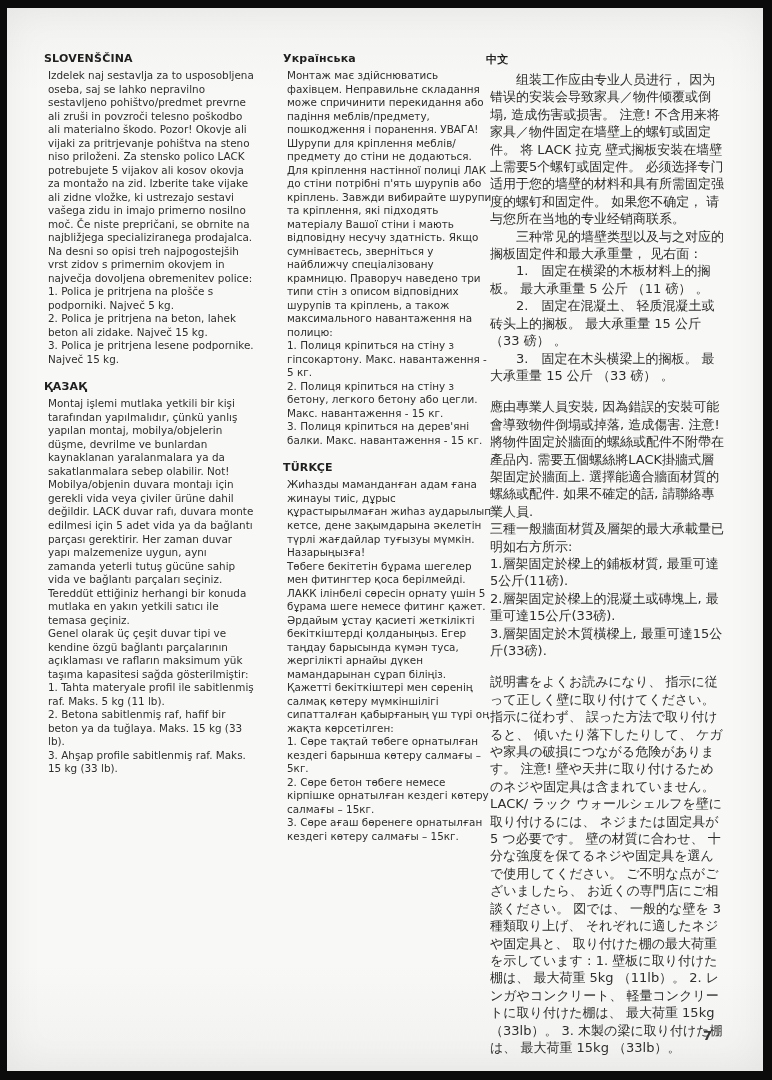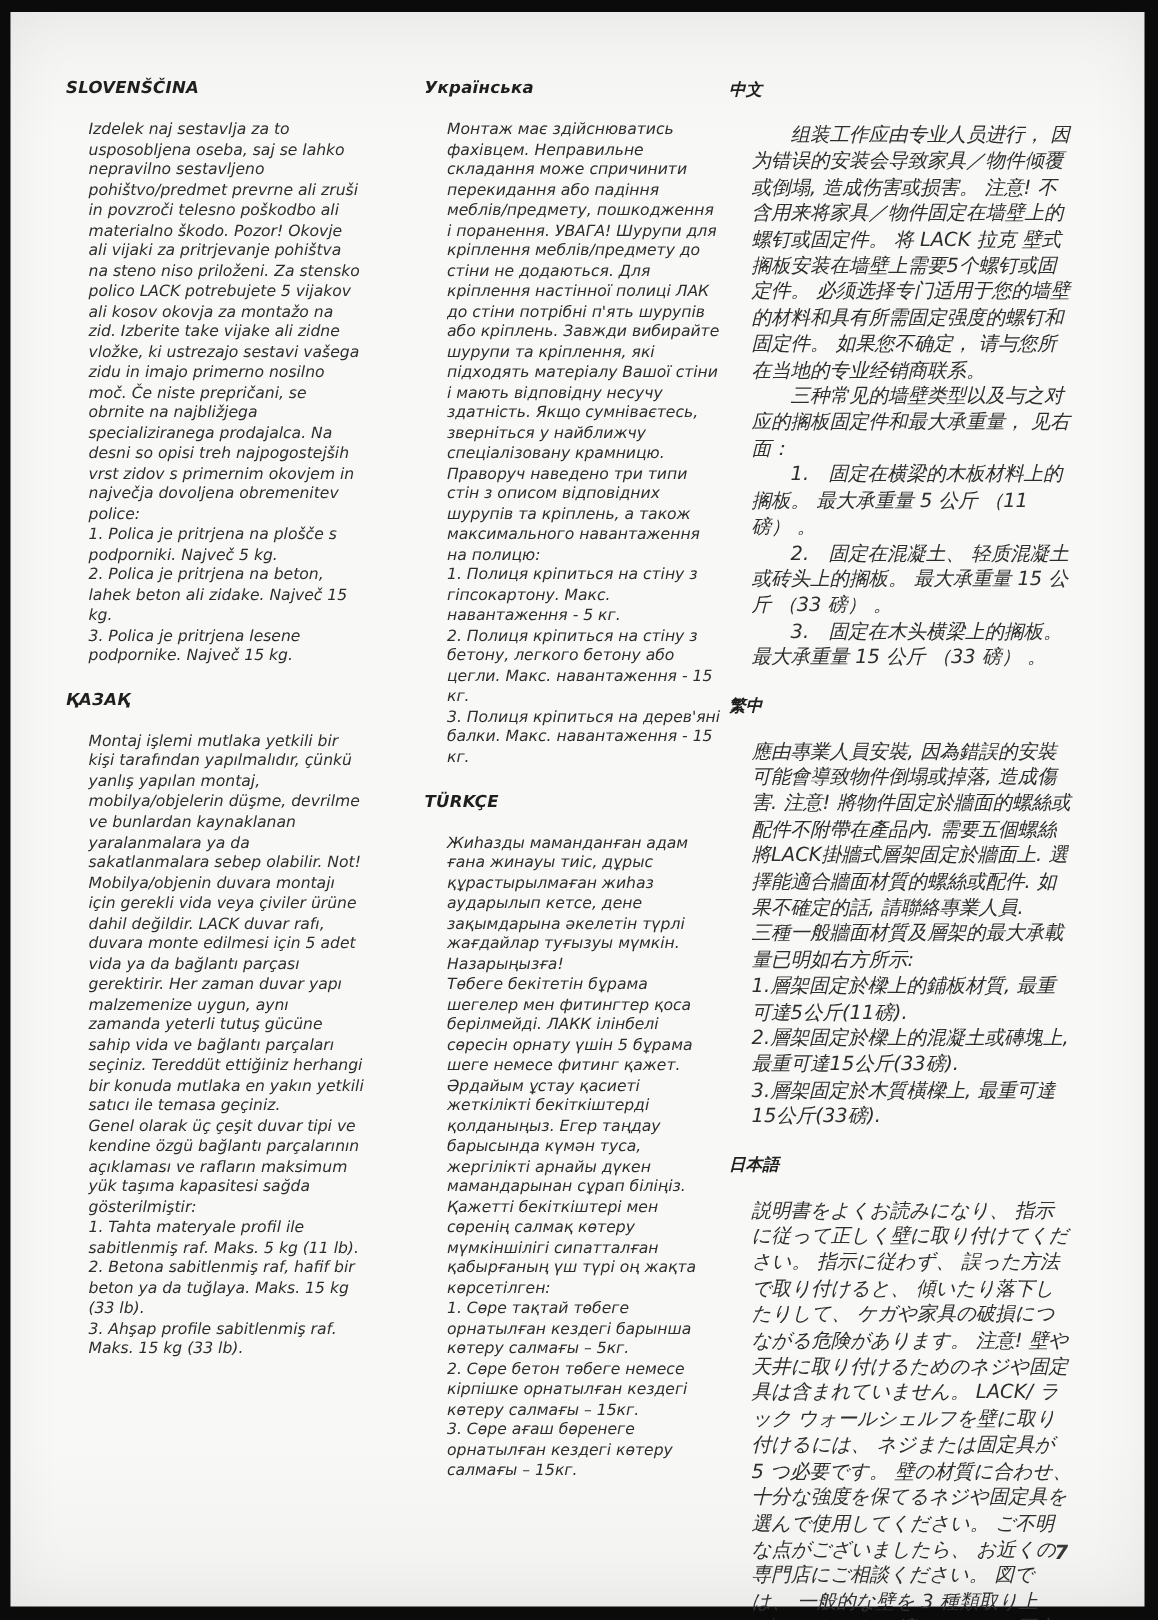--- a/index.html
+++ b/index.html
@@ -20,39 +20,38 @@
   .page {
     position: absolute;
     top: 8px;
     left: 7px;
     right: 9px;
     bottom: 9px;
     background: #f6f6f4;
     background: linear-gradient(180deg, #f2f2f0 0%, #f8f8f6 8%, #f8f8f6 90%, #f1f1ef 100%);
     box-shadow: inset 0 0 40px rgba(0,0,0,0.06);
     color: #2b2b2b;
-    font-style: italic;
   }
   .col {
     position: absolute;
     top: 44px;
   }
   .col-1 { left: 37px;  width: 214px; }
   .col-2 { left: 276px; width: 214px; }
   .col-3 { left: 479px; width: 244px; }
   .section { margin-bottom: 14px; }
   .section-heading {
     margin: 0 0 2px 0;
     font-size: 11px;
     font-weight: bold;
     letter-spacing: 0.2px;
     color: #1f1f1f;
   }
   .section-body {
-    margin: 15px;
+    margin: 4px;
     font-size: 10.4px;
     line-height: 1.3;
     white-space: pre-line;
     color: #2e2e2e;
   }
   .col-3 .section-body {
     font-size: 13px;
     line-height: 1.34;
   }
   .page-number {
@@ -109,28 +108,26 @@
     <div class="col col-3">
       <div class="section">
         <h3 class="section-heading">中文</h3>
         <p class="section-body">　　组装工作应由专业人员进行， 因为错误的安装会导致家具／物件倾覆或倒塌, 造成伤害或损害。 注意! 不含用来将家具／物件固定在墙壁上的螺钉或固定件。 将 LACK 拉克 壁式搁板安装在墙壁上需要5个螺钉或固定件。 必须选择专门适用于您的墙壁的材料和具有所需固定强度的螺钉和固定件。 如果您不确定， 请与您所在当地的专业经销商联系。
 　　三种常见的墙壁类型以及与之对应的搁板固定件和最大承重量， 见右面：
 　　1.　固定在横梁的木板材料上的搁板。 最大承重量 5 公斤 （11 磅） 。
 　　2.　固定在混凝土、 轻质混凝土或砖头上的搁板。 最大承重量 15 公斤 （33 磅） 。
 　　3.　固定在木头横梁上的搁板。 最大承重量 15 公斤 （33 磅） 。</p>
       </div>
       <div class="section">
-        <h3 class="section-heading">繁中</h3>
         <p class="section-body">應由專業人員安裝, 因為錯誤的安裝可能會導致物件倒塌或掉落, 造成傷害. 注意! 將物件固定於牆面的螺絲或配件不附帶在產品內. 需要五個螺絲將LACK掛牆式層架固定於牆面上. 選擇能適合牆面材質的螺絲或配件. 如果不確定的話, 請聯絡專業人員.
 三種一般牆面材質及層架的最大承載量已明如右方所示:
 1.層架固定於樑上的鋪板材質, 最重可達5公斤(11磅).
 2.層架固定於樑上的混凝土或磚塊上, 最重可達15公斤(33磅).
 3.層架固定於木質橫樑上, 最重可達15公斤(33磅).</p>
       </div>
       <div class="section">
-        <h3 class="section-heading">日本語</h3>
         <p class="section-body">説明書をよくお読みになり、 指示に従って正しく壁に取り付けてください。 指示に従わず、 誤った方法で取り付けると、 傾いたり落下したりして、 ケガや家具の破損につながる危険があります。 注意! 壁や天井に取り付けるためのネジや固定具は含まれていません。 LACK/ ラック ウォールシェルフを壁に取り付けるには、 ネジまたは固定具が 5 つ必要です。 壁の材質に合わせ、 十分な強度を保てるネジや固定具を選んで使用してください。 ご不明な点がございましたら、 お近くの専門店にご相談ください。 図では、 一般的な壁を 3 種類取り上げ、 それぞれに適したネジや固定具と、 取り付けた棚の最大荷重を示しています：1. 壁板に取り付けた棚は、 最大荷重 5kg （11lb）。 2. レンガやコンクリート、 軽量コンクリートに取り付けた棚は、 最大荷重 15kg （33lb）。 3. 木製の梁に取り付けた棚は、 最大荷重 15kg （33lb）。</p>
       </div>
     </div>
 
     <div class="page-number">7</div>
   </div>
 </div>
 
 </body></html>

